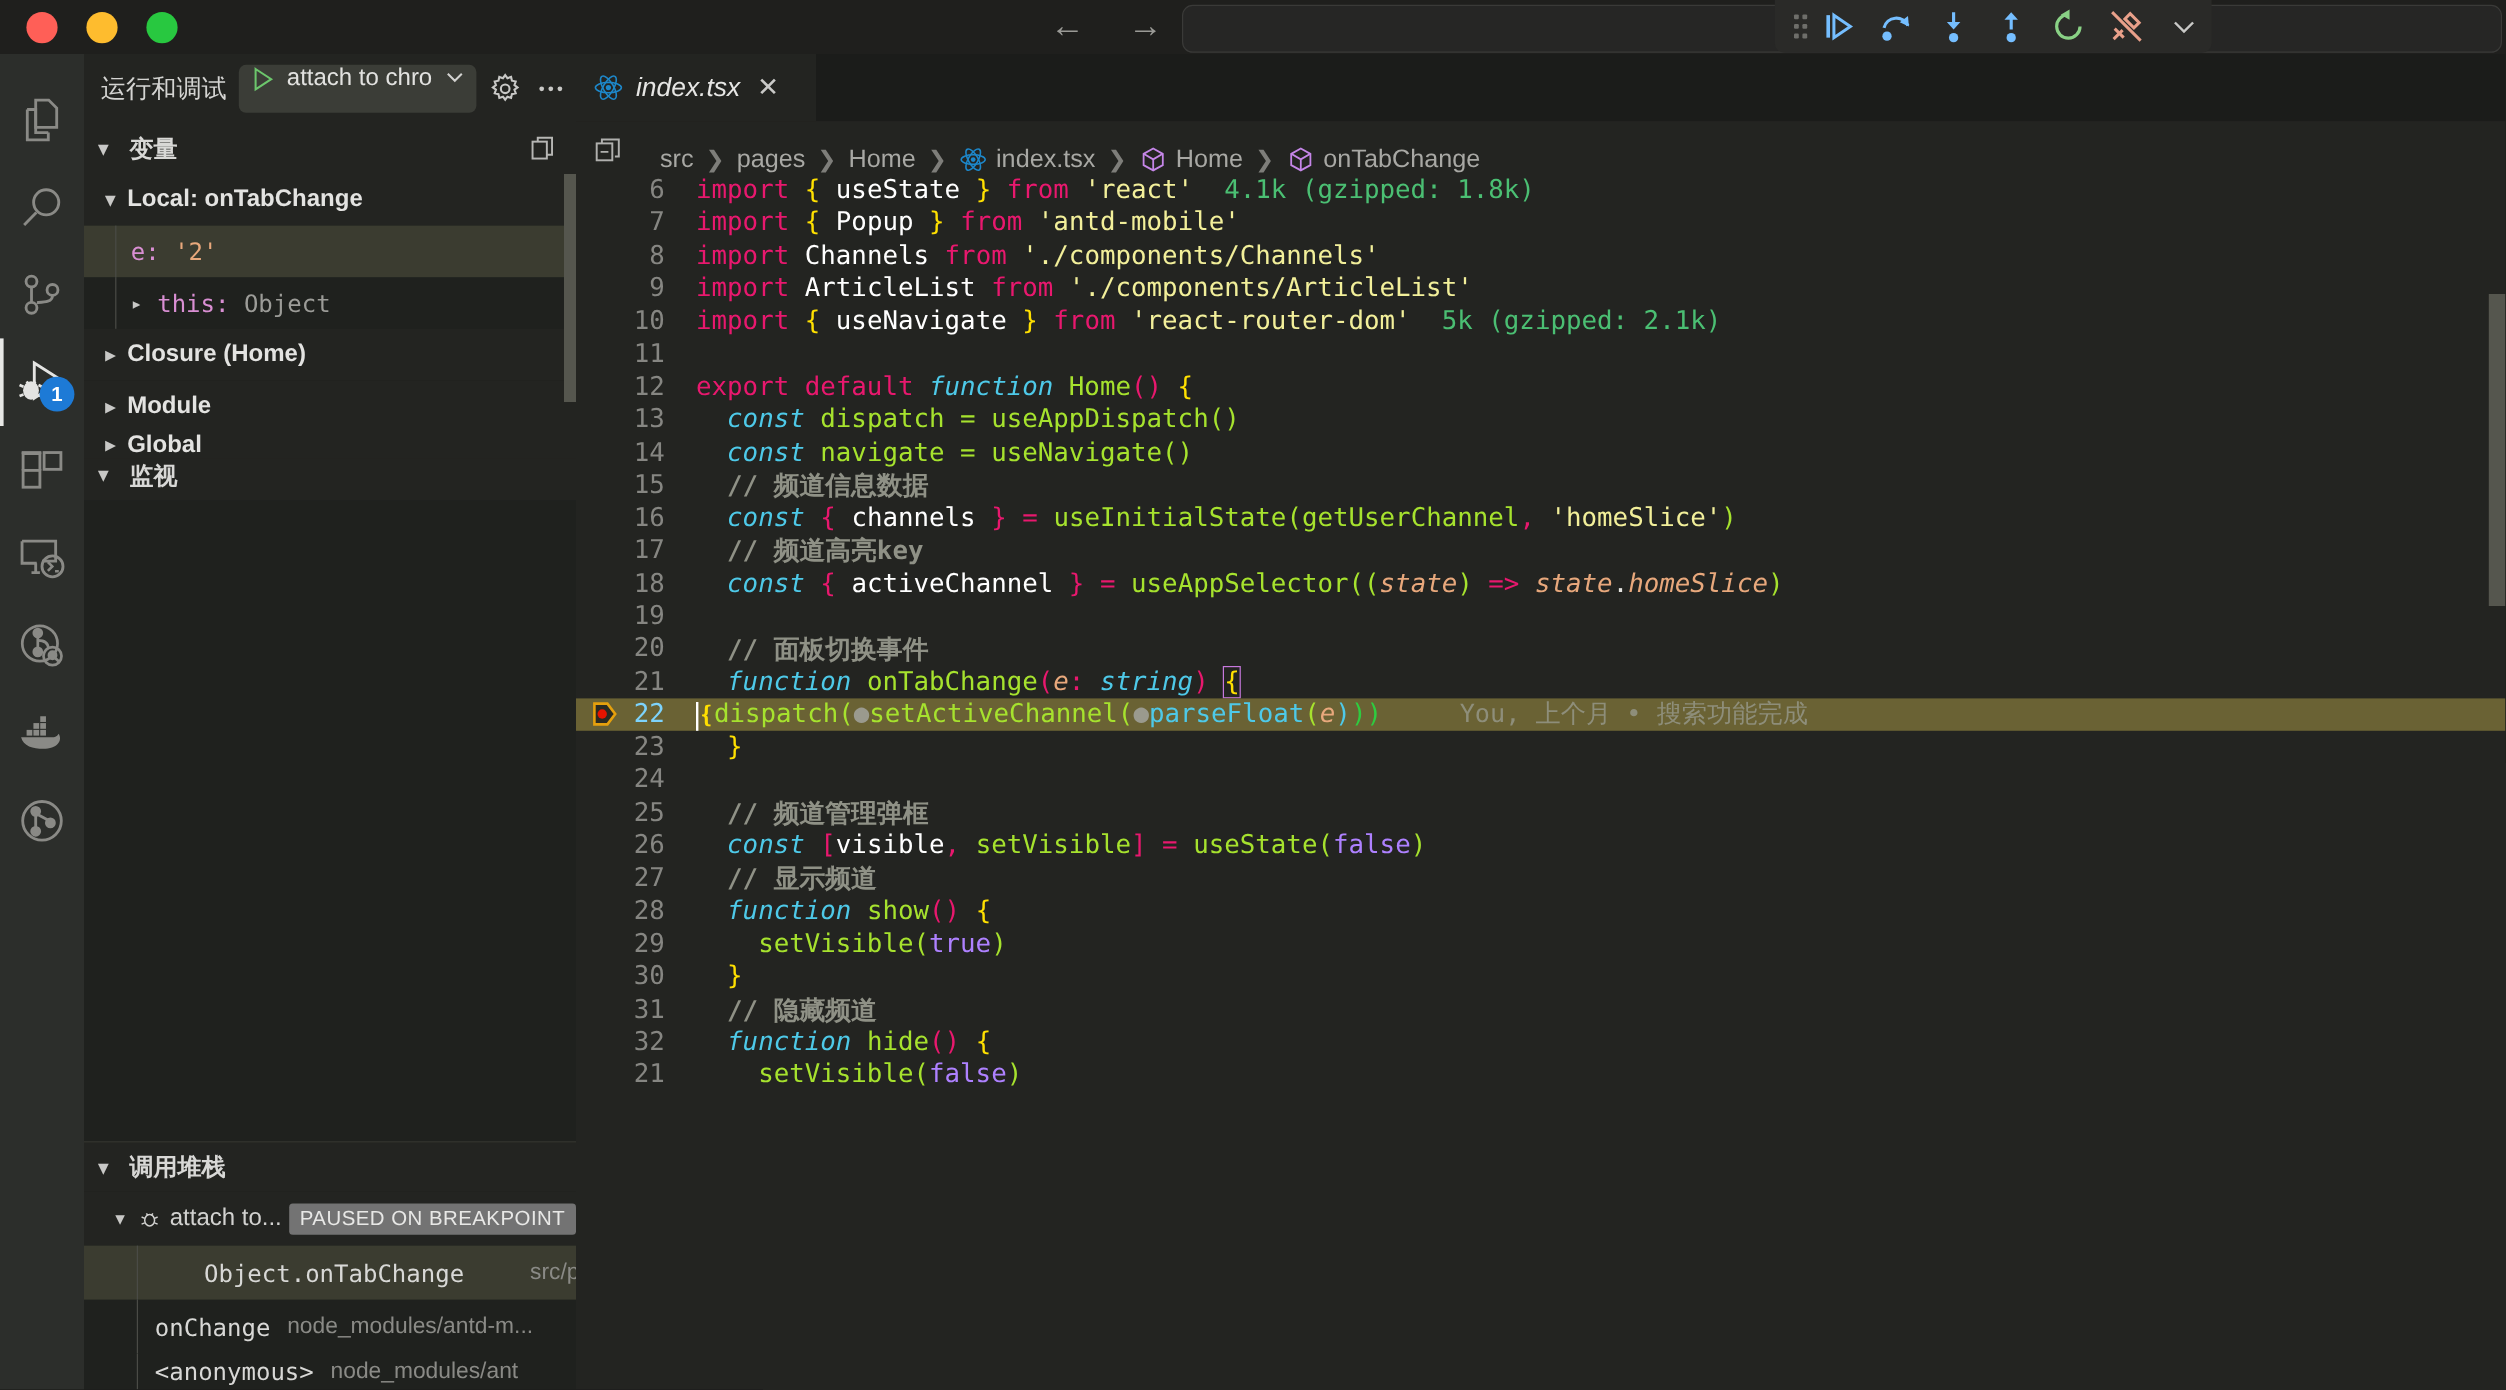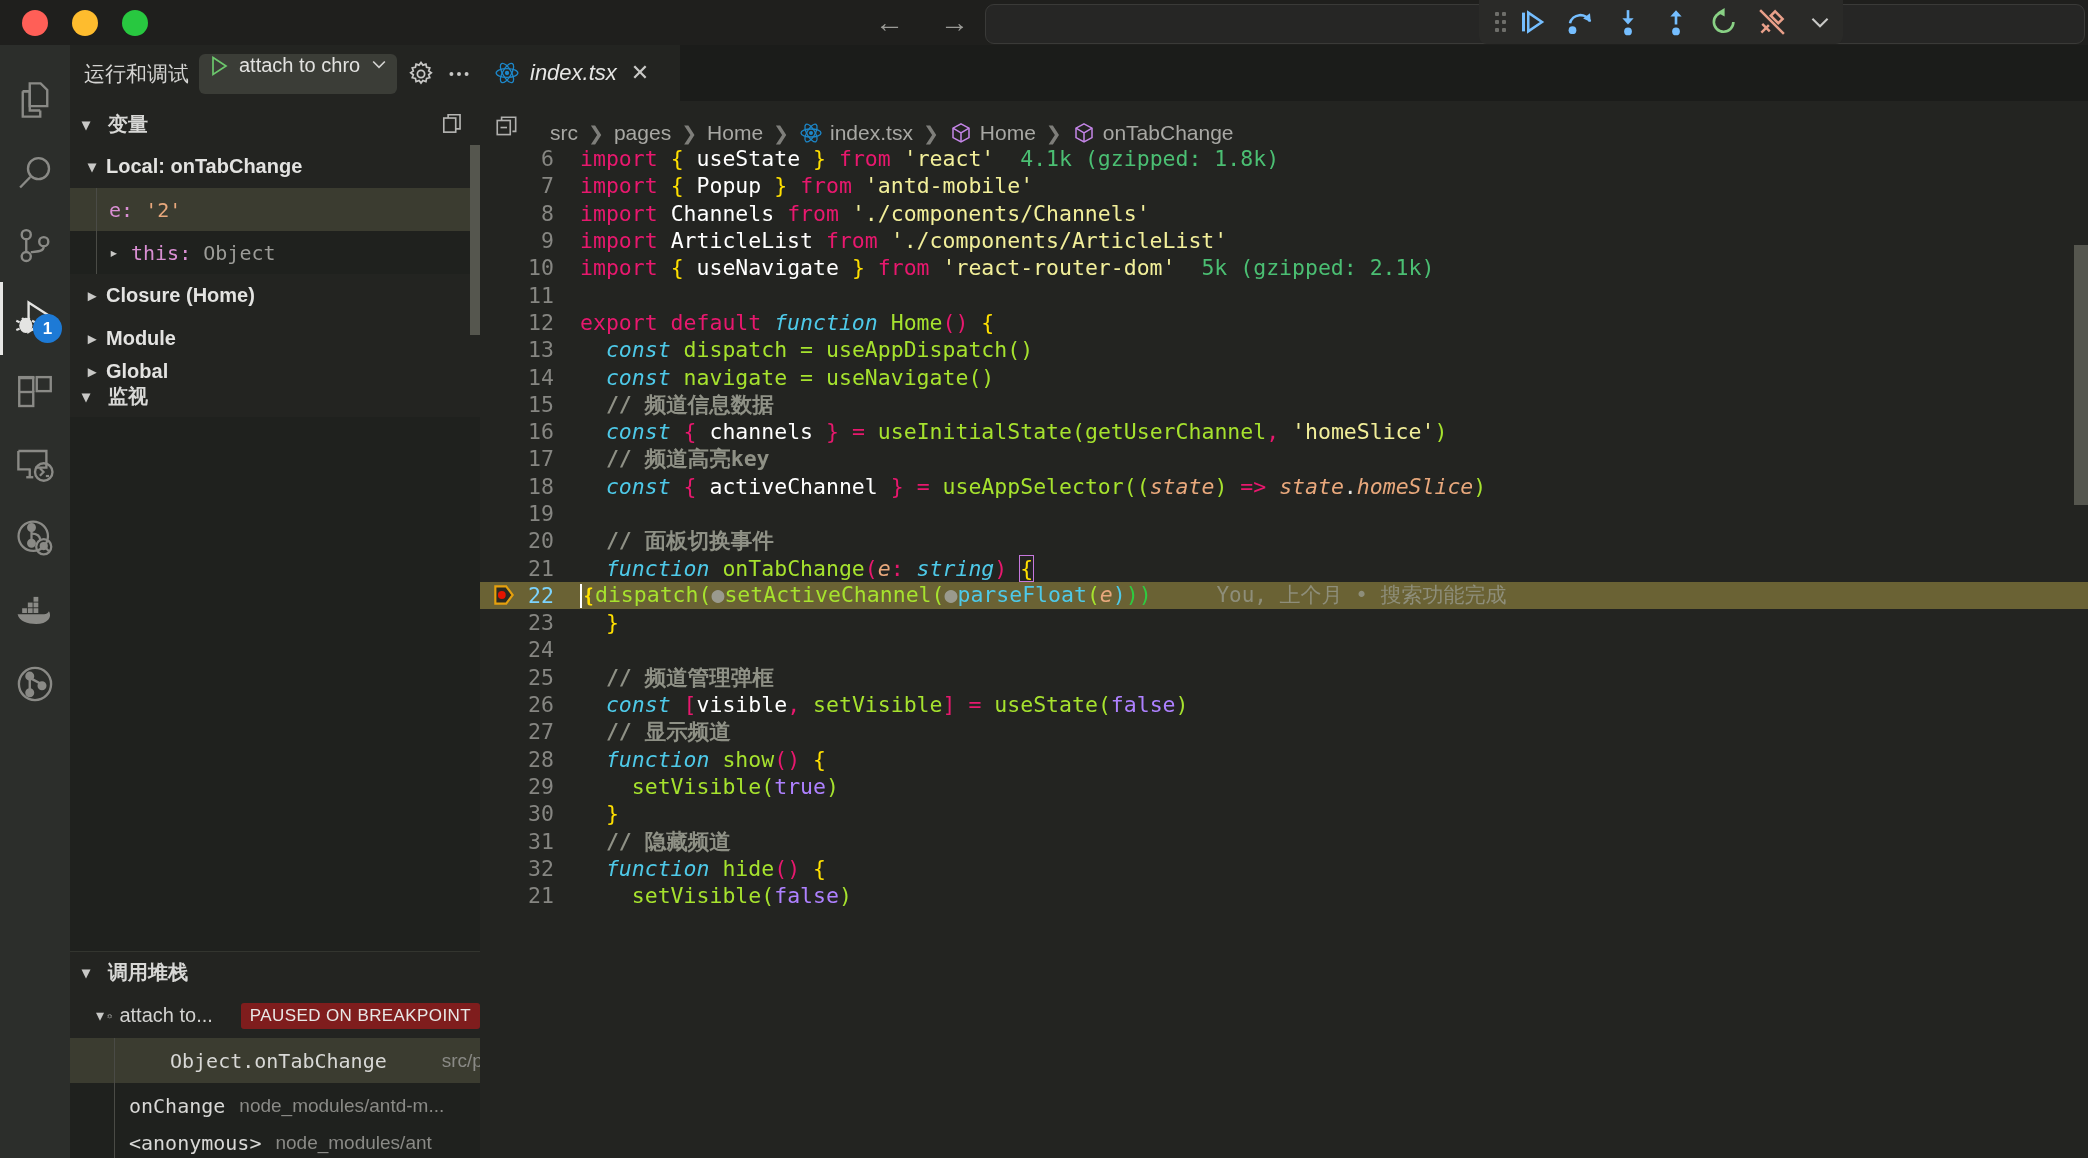--- a/index.html
+++ b/index.html
@@ -107,22 +107,22 @@
   .callstack-head { border-top: 1px solid #33352f; }
   .cs-row {
     height: 45px; display: flex; align-items: center; font-size: 20px; cursor: pointer;
     white-space: nowrap; color: #d2d2d0;
   }
   .cs-row.session { font-family: "Liberation Sans", sans-serif; }
   .cs-row.selected { background: #3b3c30; gap: 41px; }
   .cs-frame-name { color: #d8d8d6; font-family: "DejaVu Sans Mono", monospace; }
   .cs-frame-path { color: #8a8a86; font-family: "Liberation Sans", sans-serif; font-size: 19px; margin-left: 14px; }
   .paused-badge {
-    background: #7f1d1d; color: #e8e8e6; font-size: 17px; padding: 3px 9px; border-radius: 3px;
-    margin-left: 28px; letter-spacing: 0.4px;
+    background: #737373; color: #e8e8e6; font-size: 17px; padding: 3px 9px; border-radius: 3px;
+    margin-left: 6px; letter-spacing: 0.4px;
   }
 
   
   .editor { position: absolute; left: 480px; top: 45px; width: 1608px; height: 1113px; background: #232421; }
   .tabsrow { height: 56px; background: #1b1c1a; display: flex; }
   .tab {
     width: 200px; height: 56px; background: #232421; display: flex; align-items: center;
     padding: 0 14px; gap: 10px; cursor: pointer;
   }
   .tab-label { color: #e6e6e4; font-size: 22px; font-style: italic; white-space: nowrap; }

